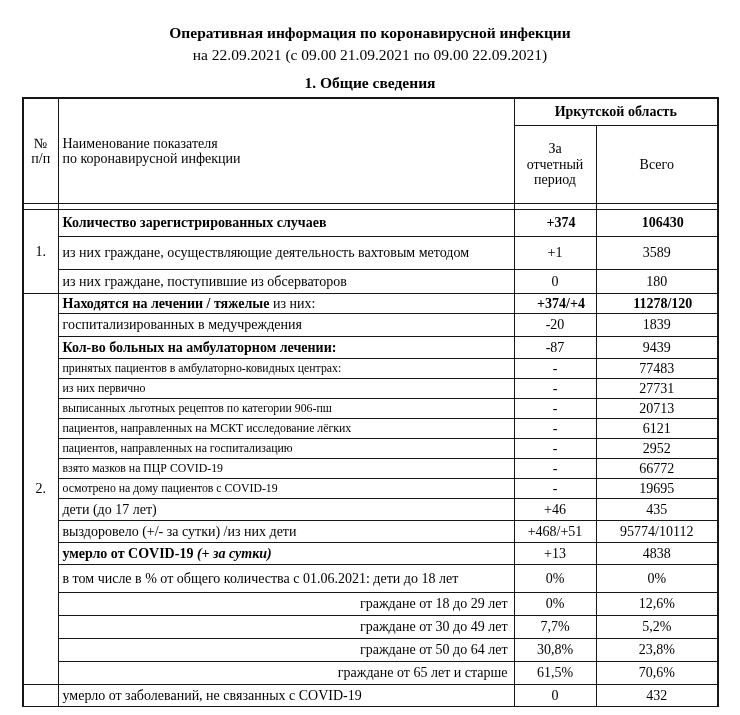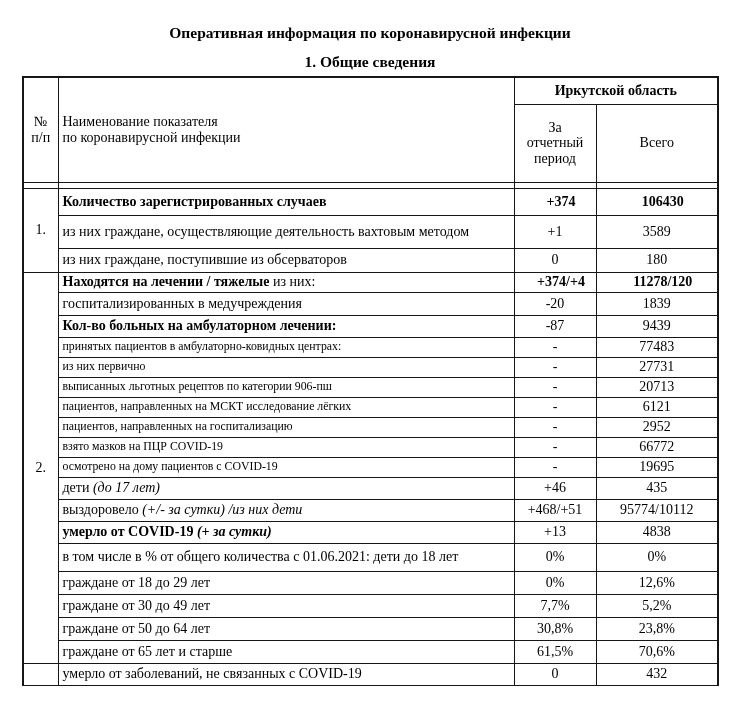--- a/index.html
+++ b/index.html
@@ -46,41 +46,42 @@
     line-height: 15.5px;
   }
   td.num, td.val { text-align: center; }
   td.val { font-size: 14.5px; }
   tr.hdr td { text-align: center; }
   .pre { white-space: pre-line; }
   td.region-cell { font-weight: bold; font-size: 15px; height: 26px; }
   td.subhdr { height: 77px; }
   td.name { padding-left: 6px; }
   td.name.just { text-align: justify; }
-  td.name.right { text-align: left; padding-right: 6px; }
+  td.name.right { text-align: right; padding-right: 6px; }
   tr.small td.name { font-size: 11.8px; }
   tr.vb td.val { font-weight: bold; padding-left: 16px; }
   .b { font-weight: bold; }
-  .i { font-style: italic; }
+  .i { }
   .bi { font-weight: bold; font-style: italic; }
   
   .h19 td { height: 19px; }
   .h21 td { height: 21px; }
   .h22 td { height: 22px; margin-left: 12px; }
   .h23 td { height: 23px; }
   .h26 td { height: 26px; }
   .h27 td { height: 27px; }
   .h32 td { height: 32px; }
   tr.sp td { height: 5px; padding: 0; }
 </style>
 </head>
 <body>
 
 <div class="title-block">
   <div>Оперативная информация по коронавирусной инфекции</div>
+  <div class="date-line">на 22.09.2021 (с 09.00 21.09.2021 по 09.00 22.09.2021)</div>
 </div>
 <div class="section-heading">1. Общие сведения</div>
 
 <table class="main">
   <colgroup>
     <col style="width:35px">
       <col style="width:456px">
       <col style="width:82px">
       <col style="width:122px">
   </colgroup>

